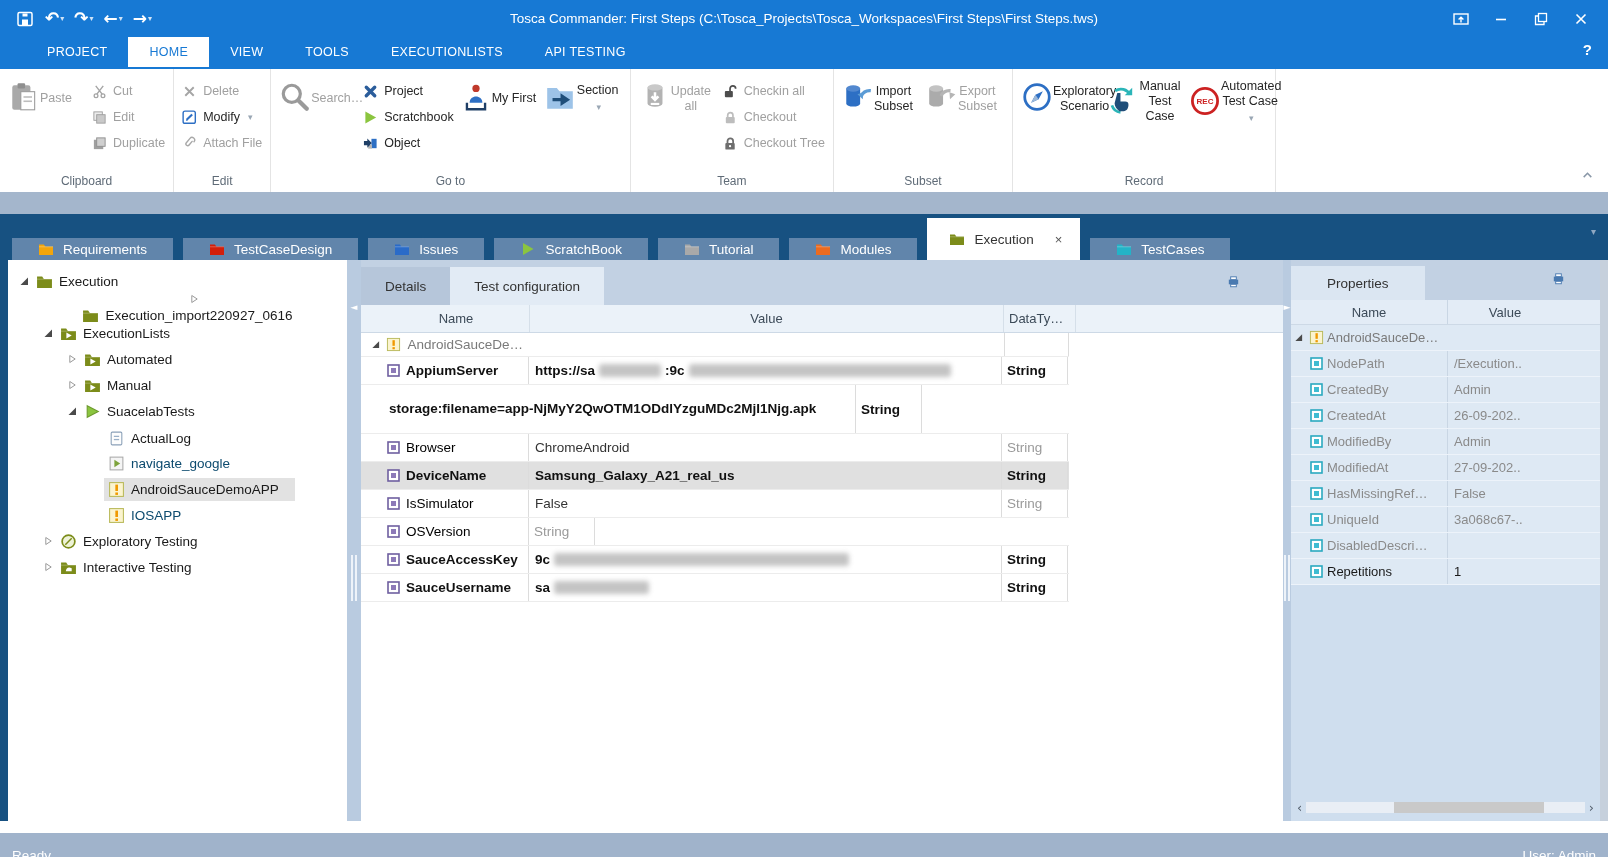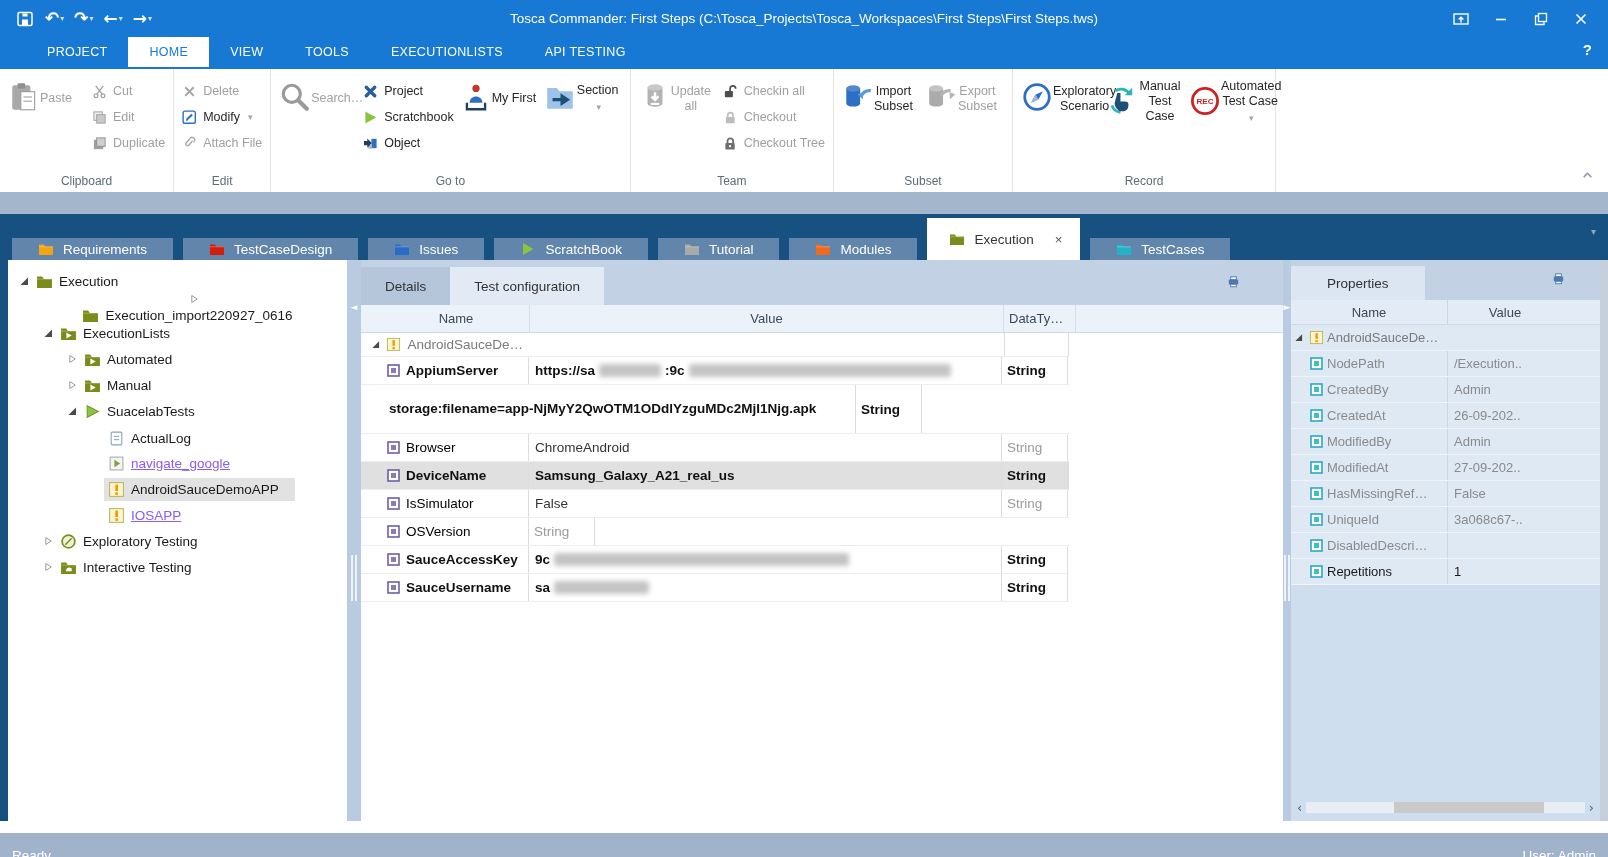--- a/index.html
+++ b/index.html
@@ -50,21 +50,21 @@
   .main{height:561px;display:flex;flex:0 0 auto;background:#175181;}
   .edge-left{width:8px;background:#175181;flex:0 0 auto;}
   .edge-right{width:8px;background:#c6d0dc;flex:0 0 auto;}
 
   
   .tree-panel{width:339px;background:#fff;flex:0 0 auto;padding-top:8px;overflow:hidden;}
   .tree-row{height:26px;display:flex;align-items:center;font-size:13.5px;color:#1a1a1a;cursor:default;}
   .tree-row .expander{width:16px;display:flex;justify-content:center;flex:0 0 auto;}
   .tree-row .ticon{width:20px;display:flex;justify-content:center;flex:0 0 auto;margin-right:5px;}
   .tree-row .tlabel{padding:2px 6px 2px 0;}
-  .tree-row.dimmed .tlabel{color:#8b5cf6;text-decoration:underline;}
+  .tree-row.dimmed .tlabel{color:#0c4a6e;}
   .tree-row.selected .sel-wrap{background:#e2e2e2;}
   .sel-wrap{display:flex;align-items:center;padding:2px 10px 2px 2px;}
 
   
   .splitter{width:14px;background:#b9cbe0;flex:0 0 auto;position:relative;}
   .splitter.thin{width:8px;}
   .split-arrow{position:absolute;top:42px;left:0;right:0;text-align:center;color:#fff;font-size:9px;}
   .split-grip{position:absolute;top:295px;left:50%;transform:translateX(-50%);display:flex;gap:2px;}
   .split-grip i{display:block;width:2px;height:46px;background:#eef3f9;}
 

